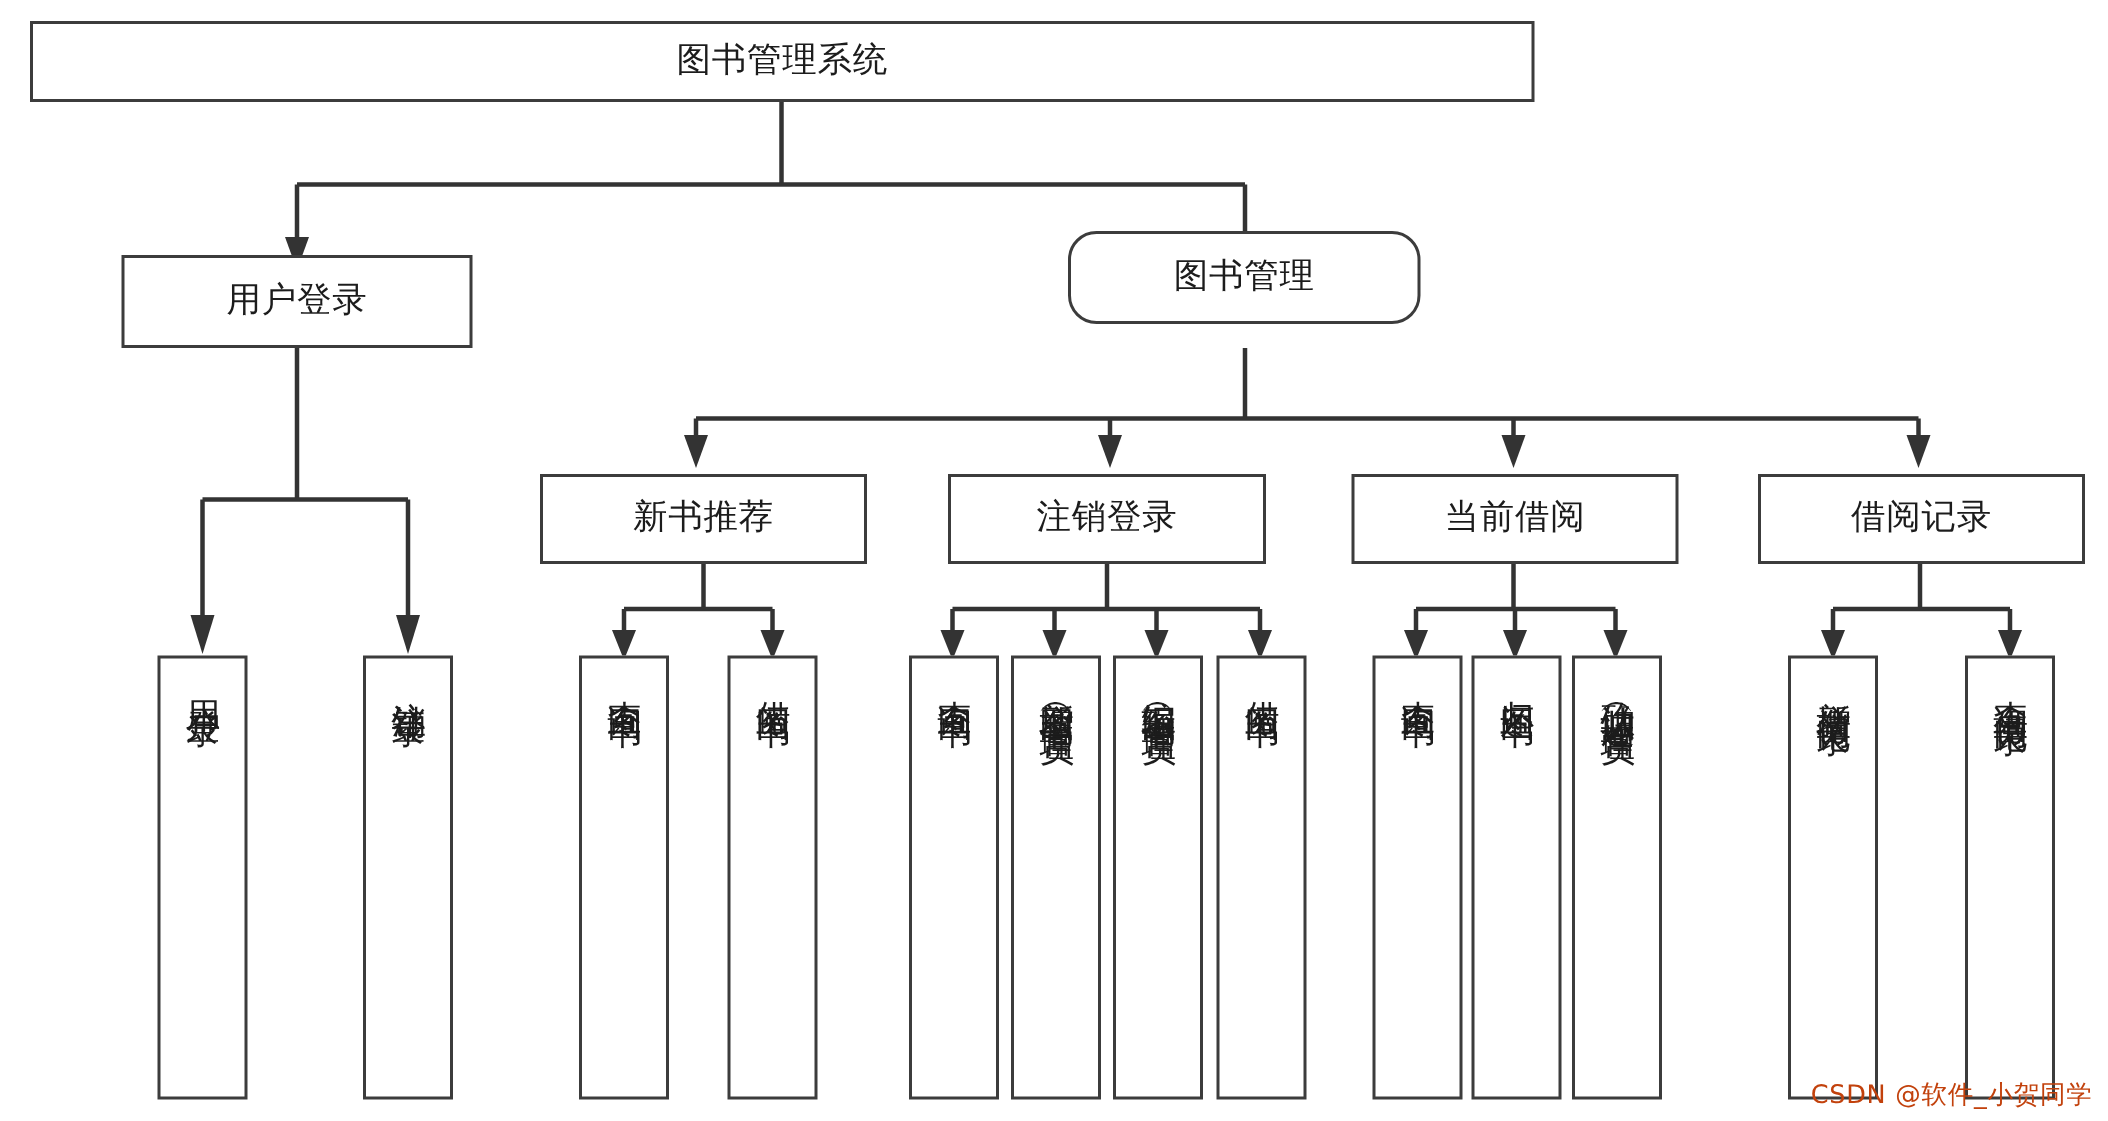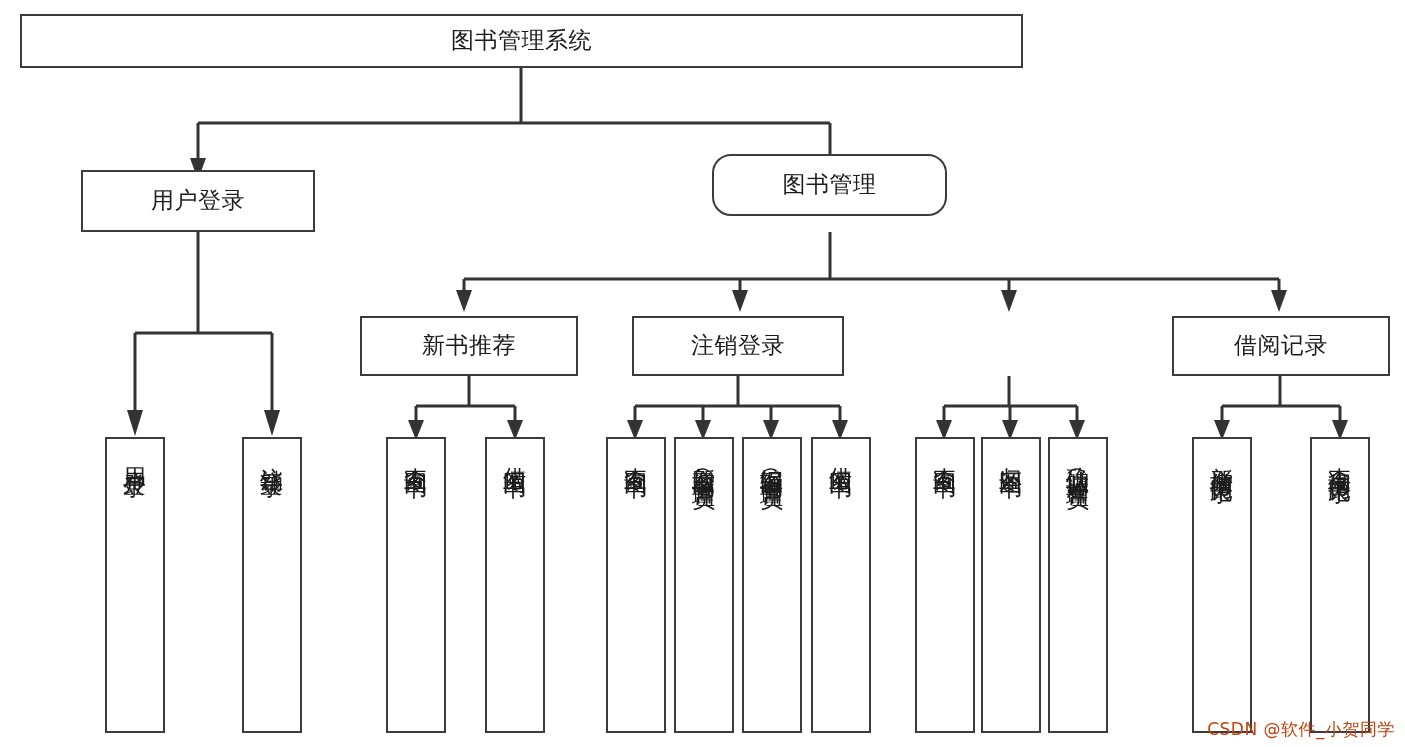--- a/index.html
+++ b/index.html
@@ -160,20 +160,23 @@
   </div>
 
   <div class="node horiz" style="left:360px; top:316px; width:218px; height:60px;">
     <span class="node-label">新书推荐</span>
   </div>
 
   <div class="node horiz" style="left:632px; top:316px; width:212px; height:60px;">
     <span class="node-label">注销登录</span>
   </div>
 
+  <div class="node horiz" style="left:901px; top:316px; width:218px; height:60px;">
+    <span class="node-label">当前借阅</span>
+  </div>
 
   <div class="node horiz" style="left:1172px; top:316px; width:218px; height:60px;">
     <span class="node-label">借阅记录</span>
   </div>
 
   <div class="node vert" style="left:105px; top:437px; width:60px; height:296px;">
     <span class="node-label">用户登录</span>
   </div>
 
   <div class="node vert" style="left:242px; top:437px; width:60px; height:296px;">

